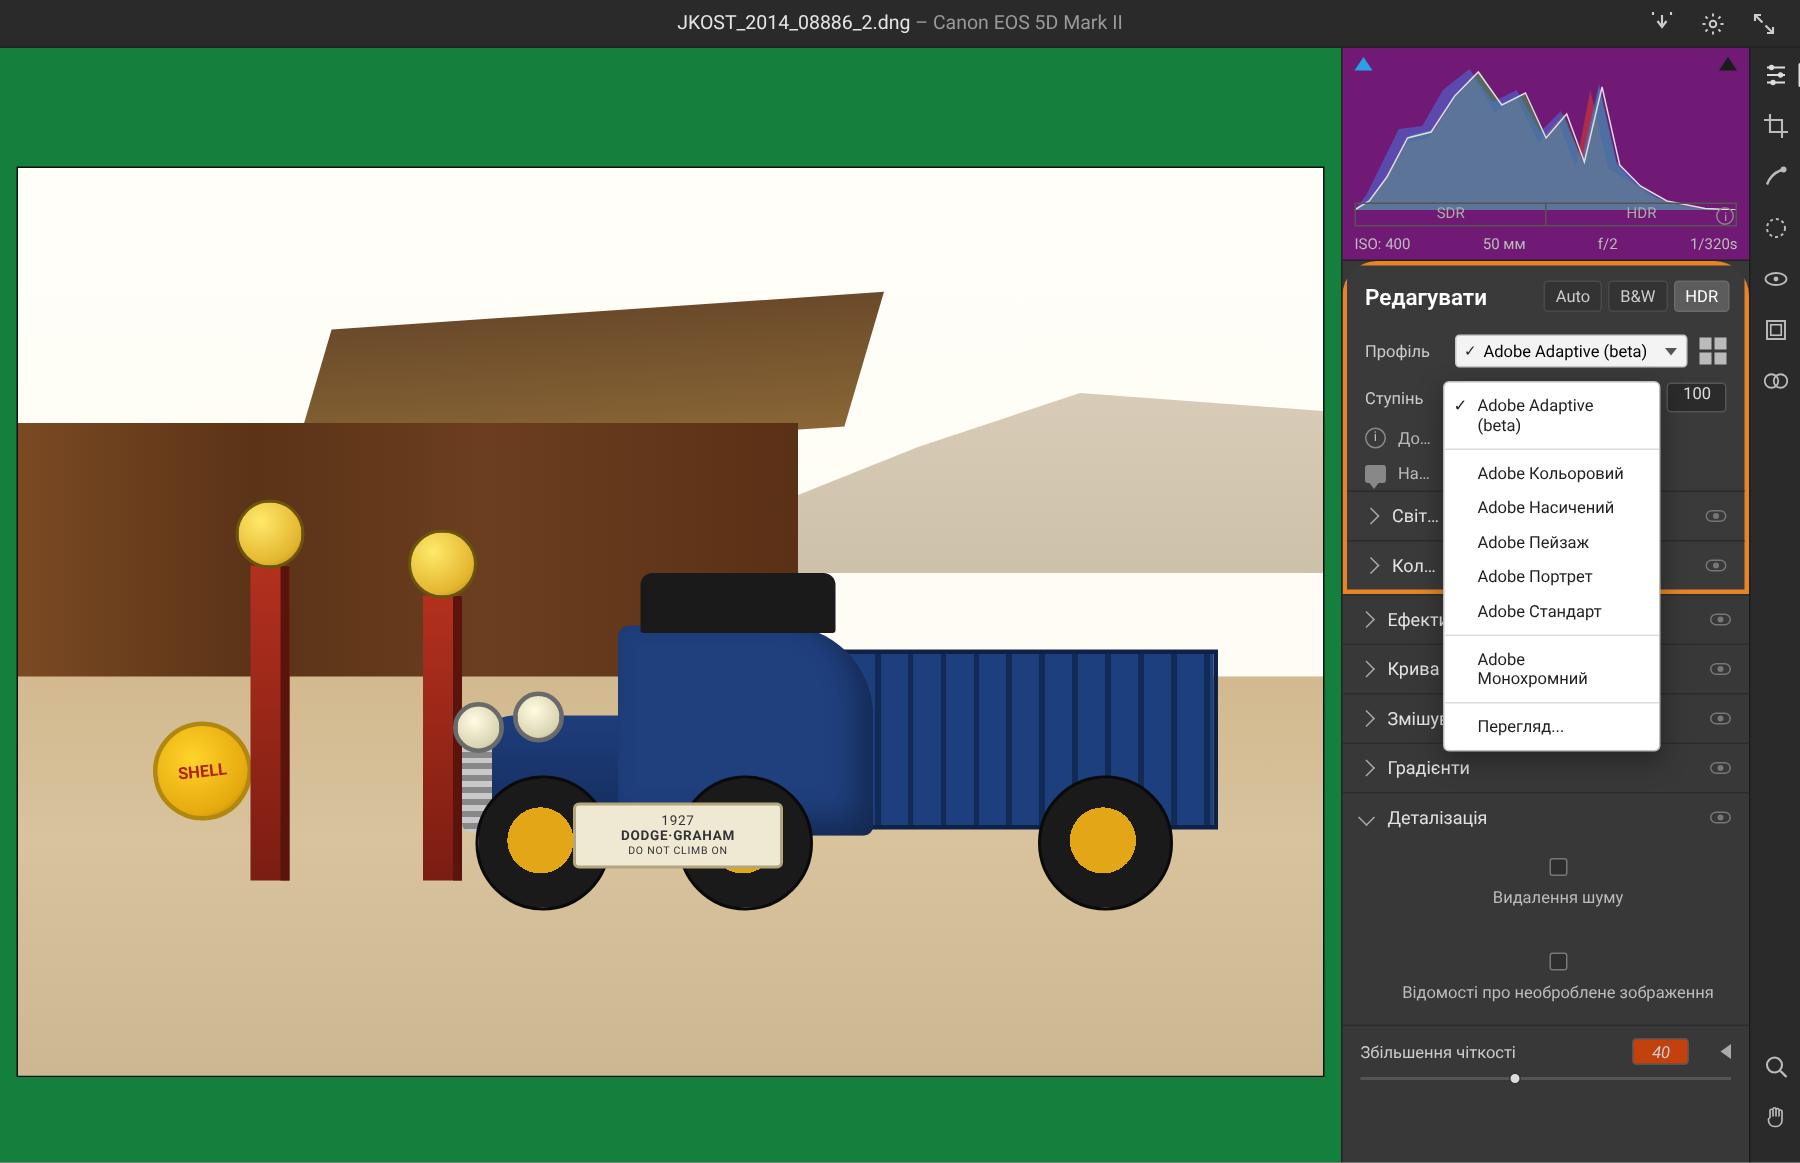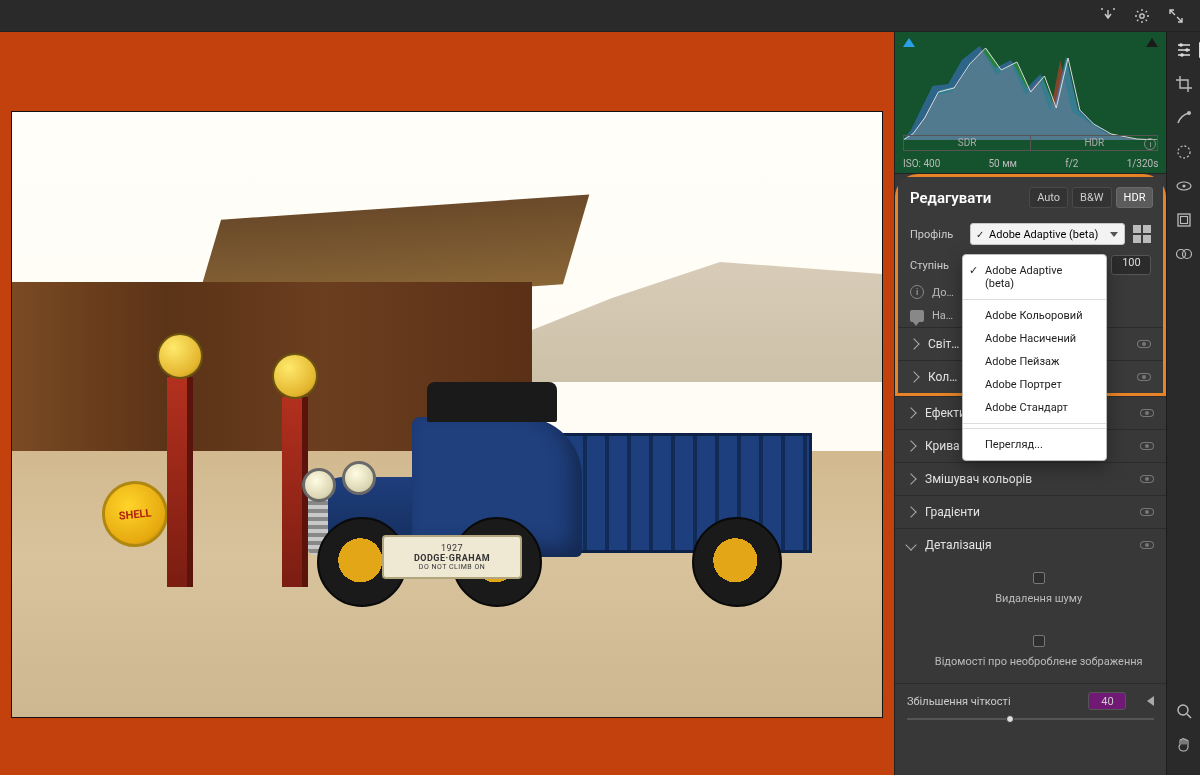--- a/index.html
+++ b/index.html
@@ -10,21 +10,21 @@
   
   .topbar { height:32px; background:#2a2a2a; display:flex; align-items:center; position:relative; border-bottom:1px solid #222; }
   .doc-title { position:absolute; left:50%; transform:translateX(-50%); color:#e5e5e5; font-size:13px; }
   .doc-title .cam { color:#999; }
   .topbar-right { margin-left:auto; display:flex; align-items:center; gap:14px; padding-right:14px; color:#ccc; }
 
   
   .main { flex:1; display:flex; overflow:hidden; }
 
   
-  .canvas { flex:1; background:#c2410c; display:flex; align-items:flex-start; justify-content:center; padding:80px 12px 12px 12px; }
+  .canvas { flex:1; background:#15803d; display:flex; align-items:flex-start; justify-content:center; padding:80px 12px 12px 12px; }
   .photo { width:870px; height:605px; background:#eee; position:relative; overflow:hidden; box-shadow:0 0 0 1px #111; }
   
   .sky { position:absolute; inset:0; height:56%; background:linear-gradient(#fffef8,#fefcf4); }
   .ground { position:absolute; left:0; right:0; bottom:0; height:44%; background:linear-gradient(#d2b98f,#d8c39d 40%,#cdb790); }
   .cabin { position:absolute; left:0; top:170px; width:520px; height:250px; background:linear-gradient(90deg,#7a4a23,#5b3317 30%,#6b3e1f 60%,#5a3016); }
   .cabin-roof { position:absolute; left:200px; top:95px; width:360px; height:90px; background:linear-gradient(#6a4a2a,#8a6636); transform:skewX(-20deg) rotate(-4deg); }
   .mtn { position:absolute; right:0; top:150px; width:360px; height:120px; background:linear-gradient(#c7b79d,#b8a788); clip-path:polygon(0 60%, 25% 30%, 55% 0, 100% 10%, 100% 100%, 0 100%); opacity:.7;}
   .pump { position:absolute; bottom:130px; width:26px; height:210px; background:linear-gradient(#b3301e,#7b1d12); box-shadow:inset -6px 0 0 #5a140c;}
   .pump.one { left:155px; }
   .pump.two { left:270px; height:190px; }
@@ -39,21 +39,21 @@
   .truck-bed { position:absolute; right:0; bottom:44px; width:250px; height:120px; background:repeating-linear-gradient(90deg,#1e3f7d 0 18px,#122a56 18px 22px); border:3px solid #0e2248;}
   .wheel { position:absolute; bottom:-10px; width:90px; height:90px; border-radius:50%; background:radial-gradient(circle at 48% 48%, #e3a617 0 22px, #1a1a1a 22px 45px); border:2px solid #0a0a0a;}
   .wheel.wa{ left:5px;} .wheel.wb{ left:140px;} .wheel.wc{ right:30px;}
   .headlamp{position:absolute; left:-10px; bottom:95px; width:34px; height:34px; border-radius:50%; background:radial-gradient(circle at 40% 35%, #fffce2, #d9d4b1 70%, #9a946f); border:3px solid #6a6a6a;}
   .headlamp.h2{left:30px; bottom:102px;}
   .plate{position:absolute; left:70px; bottom:18px; width:140px; height:44px; background:#efe9d4; border:2px solid #b1a67e; border-radius:4px; display:flex; flex-direction:column; align-items:center; justify-content:center; color:#333; font-size:9px; line-height:1.15; font-family:Georgia, serif; letter-spacing:.5px;}
   .plate .yr{font-size:9px;} .plate .nm{font-weight:700;} .plate .sm{font-size:7px;}
 
   
   .right-panel { width:276px; background:#383838; border-left:1px solid #222; display:flex; flex-direction:column; overflow:hidden; }
-  .histogram-block { height:142px; background:#14532d; position:relative; border-bottom:1px solid #222;}
+  .histogram-block { height:142px; background:#701a75; position:relative; border-bottom:1px solid #222;}
   .hist { position:absolute; left:8px; right:8px; top:8px; height:100px; }
   .hist svg { width:100%; height:100%; }
   .tri { position:absolute; top:6px; width:0; height:0; border-left:6px solid transparent; border-right:6px solid transparent;}
   .tri.l { left:8px; border-bottom:9px solid #2aa1e6;}
   .tri.r { right:8px; border-bottom:9px solid #1b1b1b;}
   .sdr-hdr { position:absolute; left:8px; right:8px; bottom:22px; height:16px; display:flex; border:1px solid #555;}
   .sdr-hdr div{flex:1; text-align:center; font-size:10px; color:#aaa; line-height:14px;}
   .sdr-hdr div:first-child{border-right:1px solid #555;}
   .info-icn{position:absolute; right:10px; bottom:23px; width:12px; height:12px; border:1px solid #888; border-radius:50%; font-size:8px; text-align:center; line-height:11px; color:#aaa;}
   .meta-row { position:absolute; left:8px; right:8px; bottom:4px; display:flex; justify-content:space-between; font-size:10px; color:#bbb;}
@@ -82,21 +82,21 @@
   .acc-head { display:flex; align-items:center; padding:9px 12px; font-size:12px; color:#e2e2e2; cursor:pointer; position:relative;}
   .chev { width:8px; height:8px; border-right:1.5px solid #aaa; border-bottom:1.5px solid #aaa; transform:rotate(-45deg); margin-right:10px;}
   .chev.down { transform:rotate(45deg);}
   .eye { position:absolute; right:12px; width:14px; height:8px; border:1.2px solid #777; border-radius:60%/100%;}
   .eye::after{content:""; position:absolute; left:4px; top:1px; width:4px; height:4px; border-radius:50%; background:#777;}
   .acc-body { padding:6px 12px 10px 28px; font-size:11px; color:#bbb;}
   .check-row { display:flex; align-items:center; gap:8px; padding:5px 0;flex-direction:column;}
   .chk { width:12px; height:12px; border:1px solid #777; border-radius:2px; background:#2e2e2e;}
 
   .clarity-row { display:flex; align-items:center; padding:8px 12px 4px 12px; font-size:11px; color:#ccc; border-top:1px solid #2c2c2c; position:relative;gap:17px;}
-  .clarity-row .val{ width:38px; height:18px; background:#701a75; border:1px solid #555; border-radius:3px; margin-left:auto; text-align:center; line-height:17px; margin-right:4px;}
+  .clarity-row .val{ width:38px; height:18px; background:#c2410c; border:1px solid #555; border-radius:3px; margin-left:auto; text-align:center; line-height:17px; margin-right:4px;font-style:italic;}
   .clarity-row .reset-tri{ width:0;height:0;border-top:5px solid transparent;border-bottom:5px solid transparent;border-right:7px solid #aaa;}
   .slider { margin:0 12px 8px 12px; height:10px; position:relative;}
   .slider .track{position:absolute; left:0; right:0; top:4px; height:2px; background:#555;}
   .slider .dot{position:absolute; top:1px; left:40%; width:8px; height:8px; border-radius:50%; background:#ddd; border:1px solid #333;}
 
   
   .profile-menu { position:absolute; top:36px; left:64px; width:145px; background:#fff; color:#222; border:1px solid #bcbcbc; border-radius:4px; box-shadow:0 6px 18px rgba(0,0,0,.35); z-index:50; padding:4px 0; font-size:11px;}
   .profile-menu .item{ padding:5px 14px 5px 22px; cursor:default; position:relative;}
   .profile-menu .item.sel::before{content:"✓"; position:absolute; left:6px;}
   .profile-menu .sep{ height:1px; background:#ddd; margin:4px 0;}
@@ -110,20 +110,23 @@
   
   svg{display:block;}
 
   .scroll-panel{ overflow:hidden; flex:1; display:flex; flex-direction:column;border-radius:23px;}
 </style>
 </head>
 <body>
 
 <div class="app">
   <div class="topbar">
+    <div class="doc-title">
+      <span>JKOST_2014_08886_2.dng</span><span class="cam"><span>  –  </span><span>Canon EOS 5D Mark II</span></span>
+    </div>
     <div class="topbar-right">
       <span class="tool">
         <svg width="16" height="16" viewBox="0 0 16 16">
             <path d="M2 10v3h12v-3M8 2v8M5 6l3-4 3 4" stroke="#ccc" stroke-width="1.4" fill="none" transform="rotate(180 8 6)"></path>
           </svg>
       </span>
       <span class="tool">
         <svg width="16" height="16" viewBox="0 0 16 16">
             <circle cx="8" cy="8" r="2.2" stroke="#ccc" stroke-width="1.3" fill="none"></circle>
             <path d="M8 1v2M8 13v2M1 8h2M13 8h2M3 3l1.4 1.4M11.6 11.6L13 13M13 3l-1.4 1.4M4.4 11.6L3 13" stroke="#ccc" stroke-width="1.3"></path>
@@ -224,20 +227,21 @@
 
             <div class="profile-menu">
               <div class="item sel">Adobe Adaptive (beta)</div>
               <div class="sep"></div>
               <div class="item">Adobe Кольоровий</div>
               <div class="item">Adobe Насичений</div>
               <div class="item">Adobe Пейзаж</div>
               <div class="item">Adobe Портрет</div>
               <div class="item">Adobe Стандарт</div>
               <div class="sep"></div>
+              <div class="item">Adobe Монохромний</div>
               <div class="sep"></div>
               <div class="item">Перегляд...</div>
             </div>
           </div>
 
           <div class="form-row">
             <label>Ступінь</label>
             <div style="flex:1"></div>
             <div class="num-field">100</div>
           </div>

